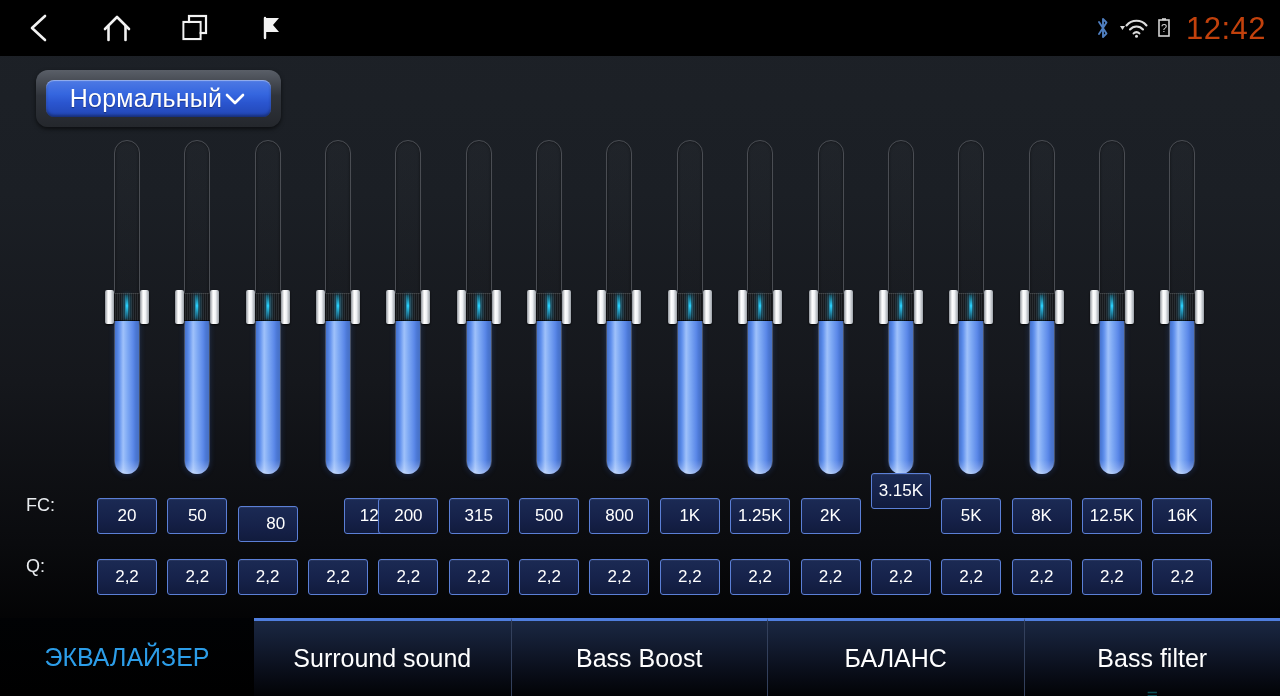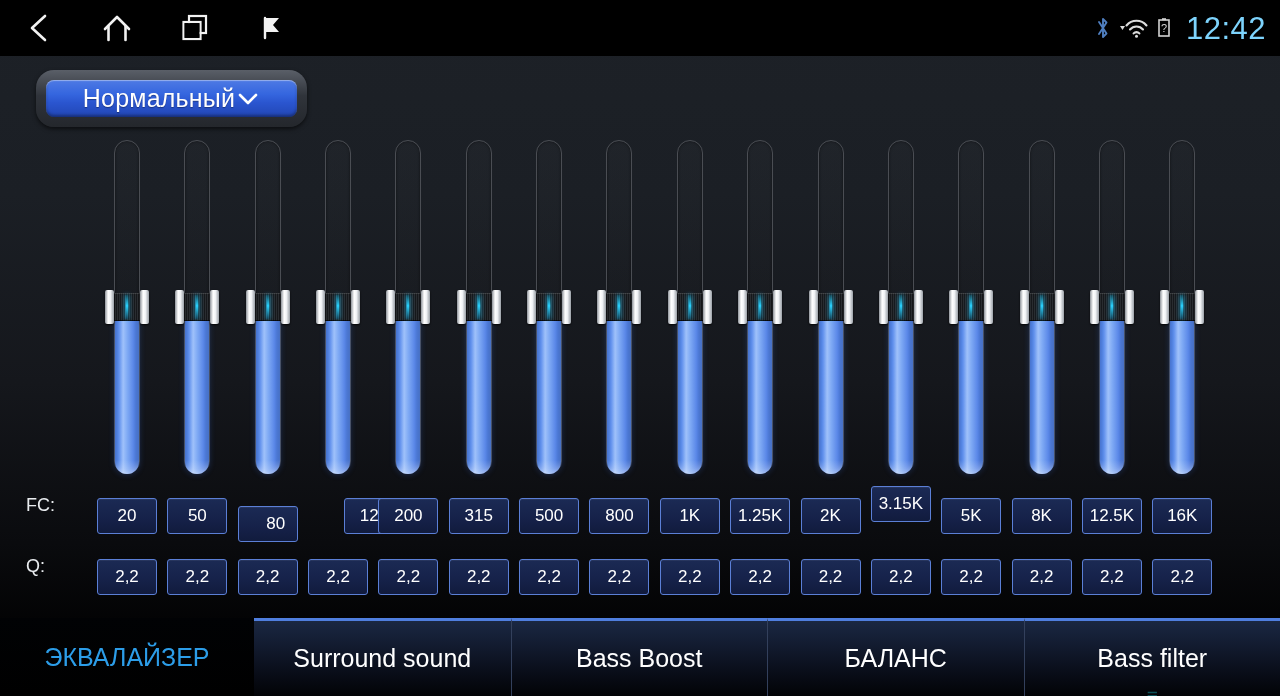--- a/index.html
+++ b/index.html
@@ -24,30 +24,30 @@
   .nav-btn{
     width:78px; height:56px; display:flex; align-items:center; justify-content:center;
     cursor:pointer;
   }
   .nav-btn svg{ display:block; }
   .status-right{
     position:absolute; right:14px; top:0; height:56px;
     display:flex; align-items:center; gap:7px;
   }
   .clock{
-    color:#7dd3fc; font-size:31px; letter-spacing:0.5px; line-height:1;
+    color:#c2410c; font-size:31px; letter-spacing:0.5px; line-height:1;
     margin-left:7px; font-weight:400;
   }
   .sysicon{ display:flex; align-items:center; }
 
   
   .preset-wrap{
     position:absolute; left:36px; top:70px;
-    width:271px; height:57px;
-    border-radius:18px;
+    width:245px; height:57px;
+    border-radius:12px;
     padding:10px;
     background:linear-gradient(180deg,#5a5f68 0%, #30343b 45%, #24272c 100%);
     box-shadow:0 2px 4px rgba(0,0,0,.6);
   }
   .preset-btn{
     width:100%; height:100%;
     border-radius:8px;
     background:linear-gradient(180deg,#4e7ae4 0%,#3566df 38%,#2a55cf 62%,#2246b4 100%);
     box-shadow:inset 0 1px 1px rgba(255,255,255,.42),
                inset 0 -2px 3px rgba(0,0,0,.35);
@@ -400,21 +400,21 @@
       <div class="vbox" style="left: 167.35px; top: 498px;">50</div>
       <div class="vbox" style="left: 237.7px; top: 506px; padding-left: 16px;">80</div>
       <div class="vbox" style="left: 308.05px; top: 498px; margin-left: 36px;">125</div>
       <div class="vbox" style="left: 378.4px; top: 498px;">200</div>
       <div class="vbox" style="left: 448.75px; top: 498px;">315</div>
       <div class="vbox" style="left: 519.1px; top: 498px;">500</div>
       <div class="vbox" style="left: 589.45px; top: 498px;">800</div>
       <div class="vbox" style="left: 659.8px; top: 498px;">1K</div>
       <div class="vbox" style="left: 730.15px; top: 498px;">1.25K</div>
       <div class="vbox" style="left: 800.5px; top: 498px;">2K</div>
-      <div class="vbox" style="left: 870.85px; top: 486px;">3.15K</div>
+      <div class="vbox" style="left: 870.85px; top: 473px;">3.15K</div>
       <div class="vbox" style="left: 941.2px; top: 498px;">5K</div>
       <div class="vbox" style="left: 1011.55px; top: 498px;">8K</div>
       <div class="vbox" style="left: 1081.9px; top: 498px;">12.5K</div>
       <div class="vbox" style="left: 1152.25px; top: 498px;">16K</div>
     </div>
 
   <div class="row-label" style="left:26px; top:557px;">Q:</div>
   <div id="q-row">
       <div class="vbox" style="left: 97px; top: 559px;">2,2</div>
       <div class="vbox" style="left: 167.35px; top: 559px;">2,2</div>

